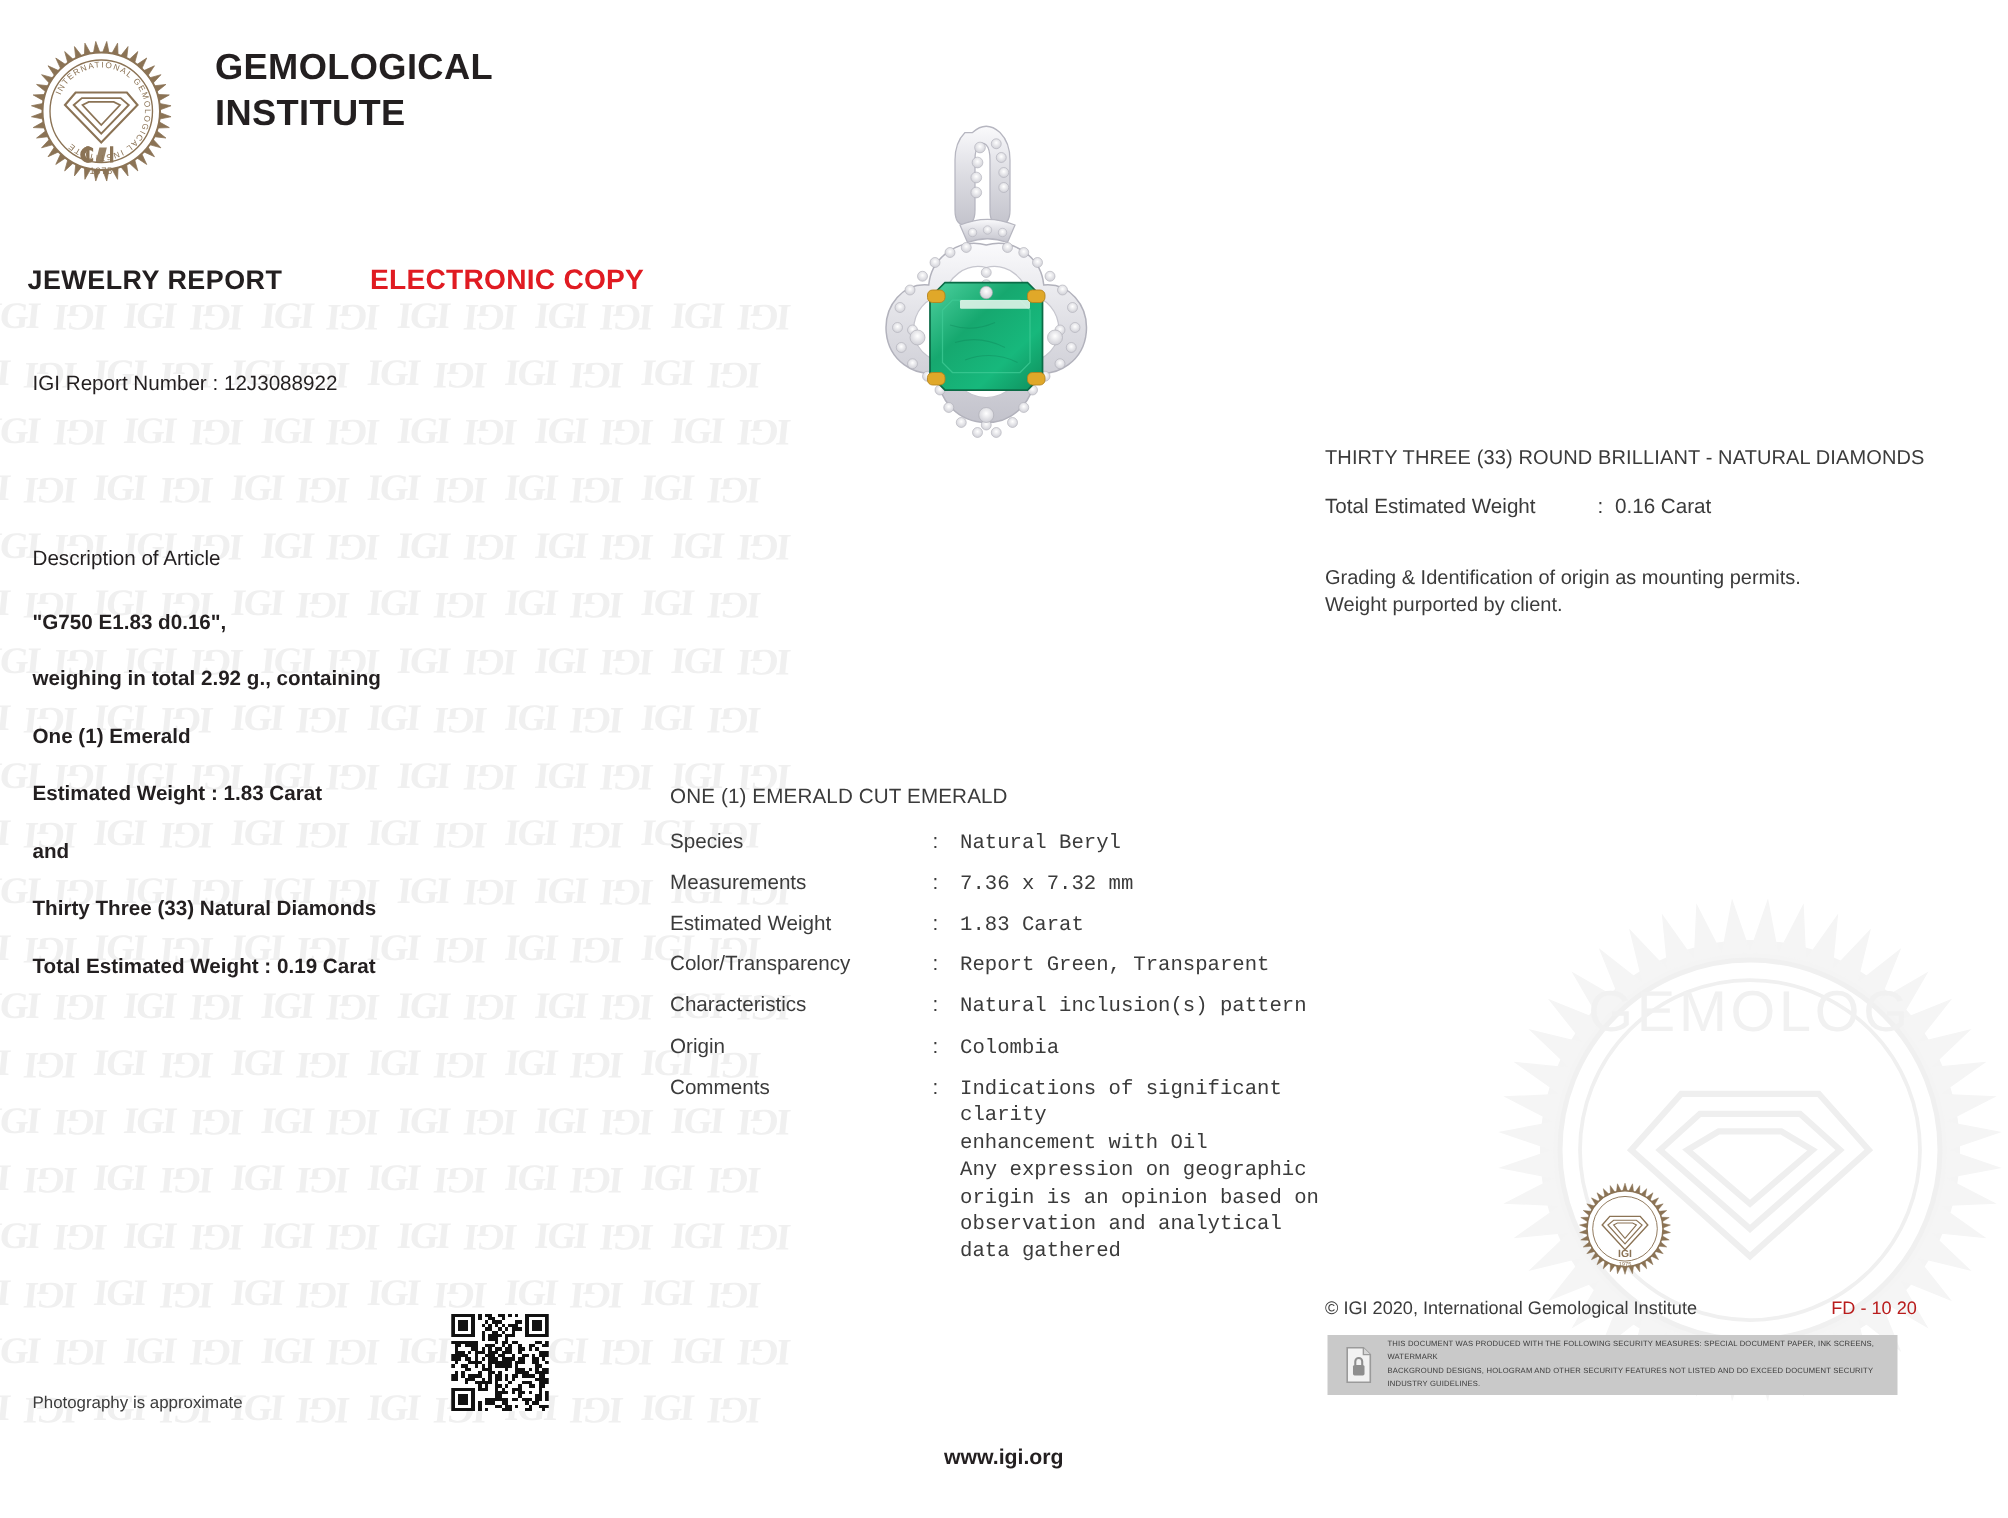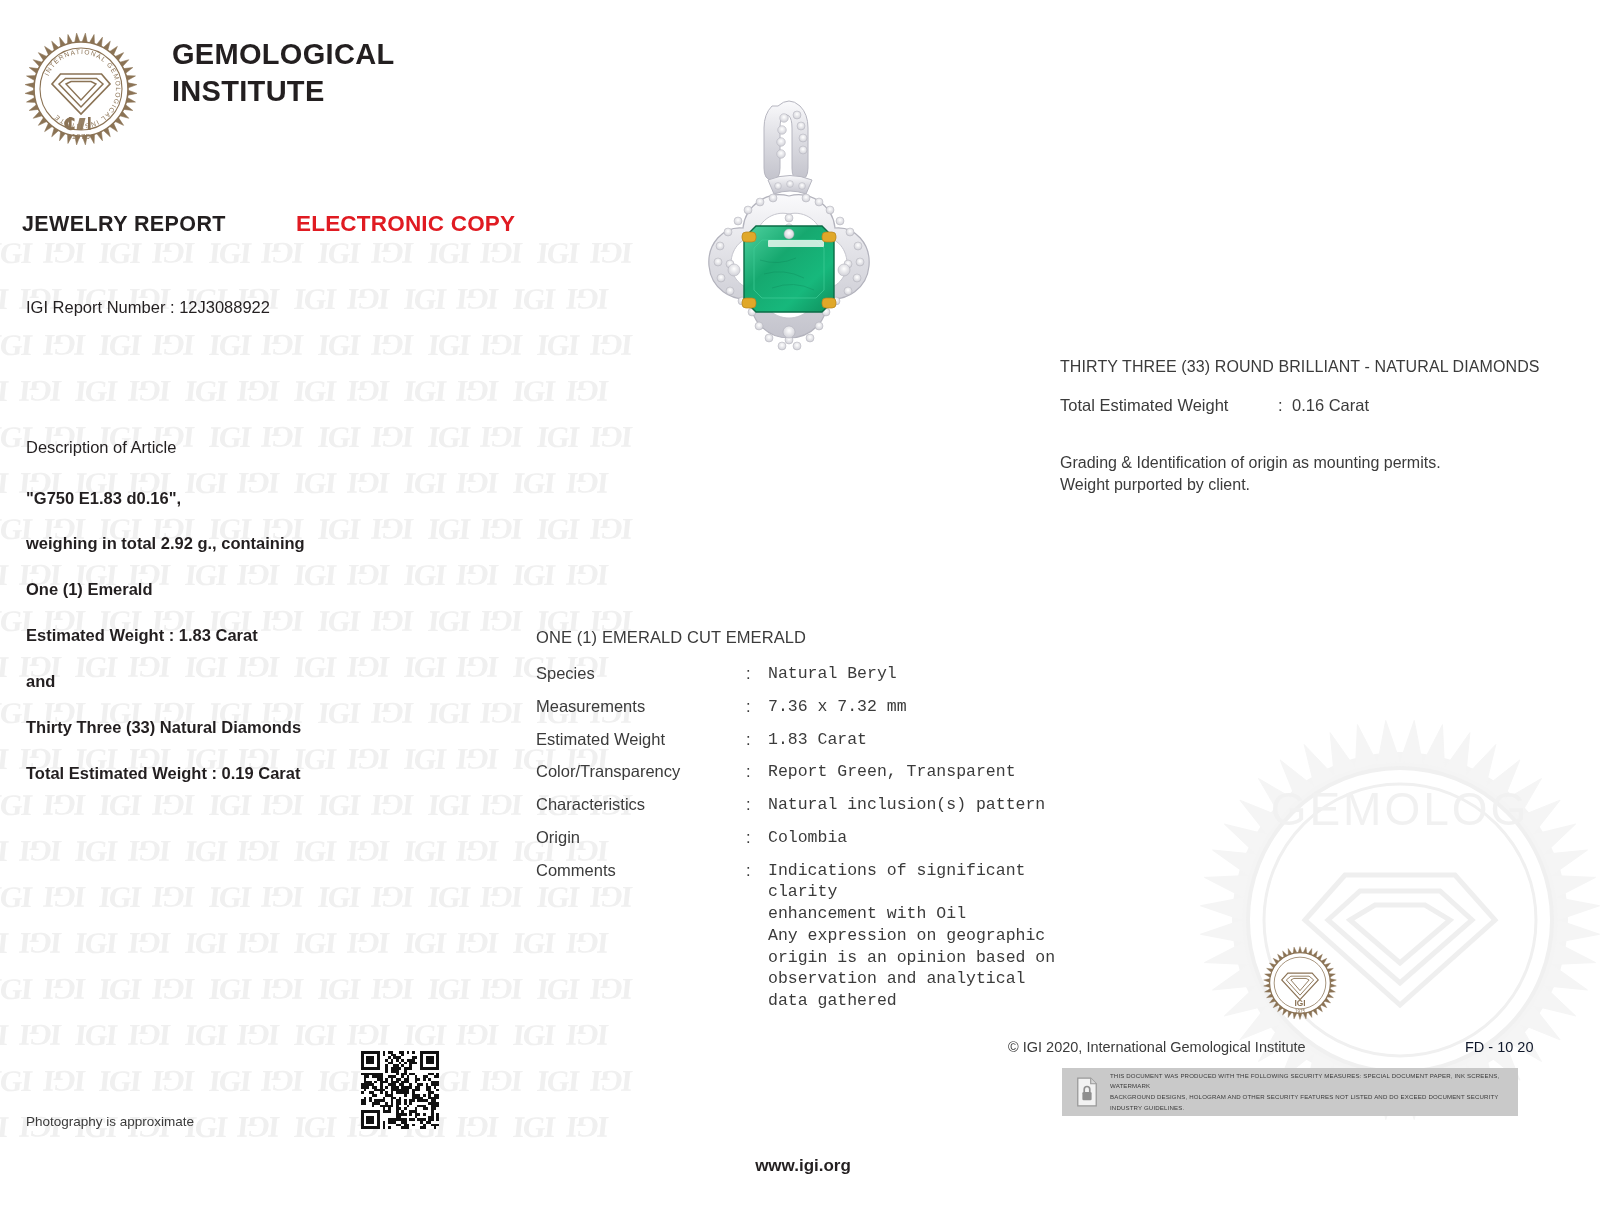--- a/index.html
+++ b/index.html
@@ -91,22 +91,22 @@
   .photo-note { position:absolute; left:26px; top:1114px; font-size:13.5px; color:#3b3b3b; z-index:3; }
   .website { position:absolute; left:0; top:1156px; width:1606px; text-align:center;
              font-size:17px; font-weight:bold; color:#231f20; z-index:3; }
 
   
   .bigwm { position:absolute; left:1185px; top:705px; width:430px; height:430px;
            z-index:1; pointer-events:none; }
   .smallseal { position:absolute; left:1262px; top:945px; width:76px; height:76px; z-index:2; }
 
   
-  .copyright { position:absolute; left:1008px; top:1039px; font-size:14.5px; color:#3b3b3b; z-index:3; }
-  .fd-code { position:absolute; left:1465px; top:1039px; font-size:14.5px; color:#0f172a; z-index:3; }
+  .copyright { position:absolute; left:1060px; top:1039px; font-size:14.5px; color:#3b3b3b; z-index:3; }
+  .fd-code { position:absolute; left:1465px; top:1039px; font-size:14.5px; color:#b91c1c; z-index:3; }
   .secbar { position:absolute; left:1062px; top:1068px; width:456px; height:48px;
             background:#c9c9c9; display:flex; align-items:center; z-index:3; }
   .secbar .icon { width:38px; flex:0 0 38px; margin-left:6px; display:flex;
                   align-items:center; justify-content:center; }
   .secbar .sectext { font-size:6.1px; color:#3a3a3a; line-height:1.75; letter-spacing:.15px;
                      padding-left:4px; padding-right:8px; }
 </style>
 </head>
 <body>
 

